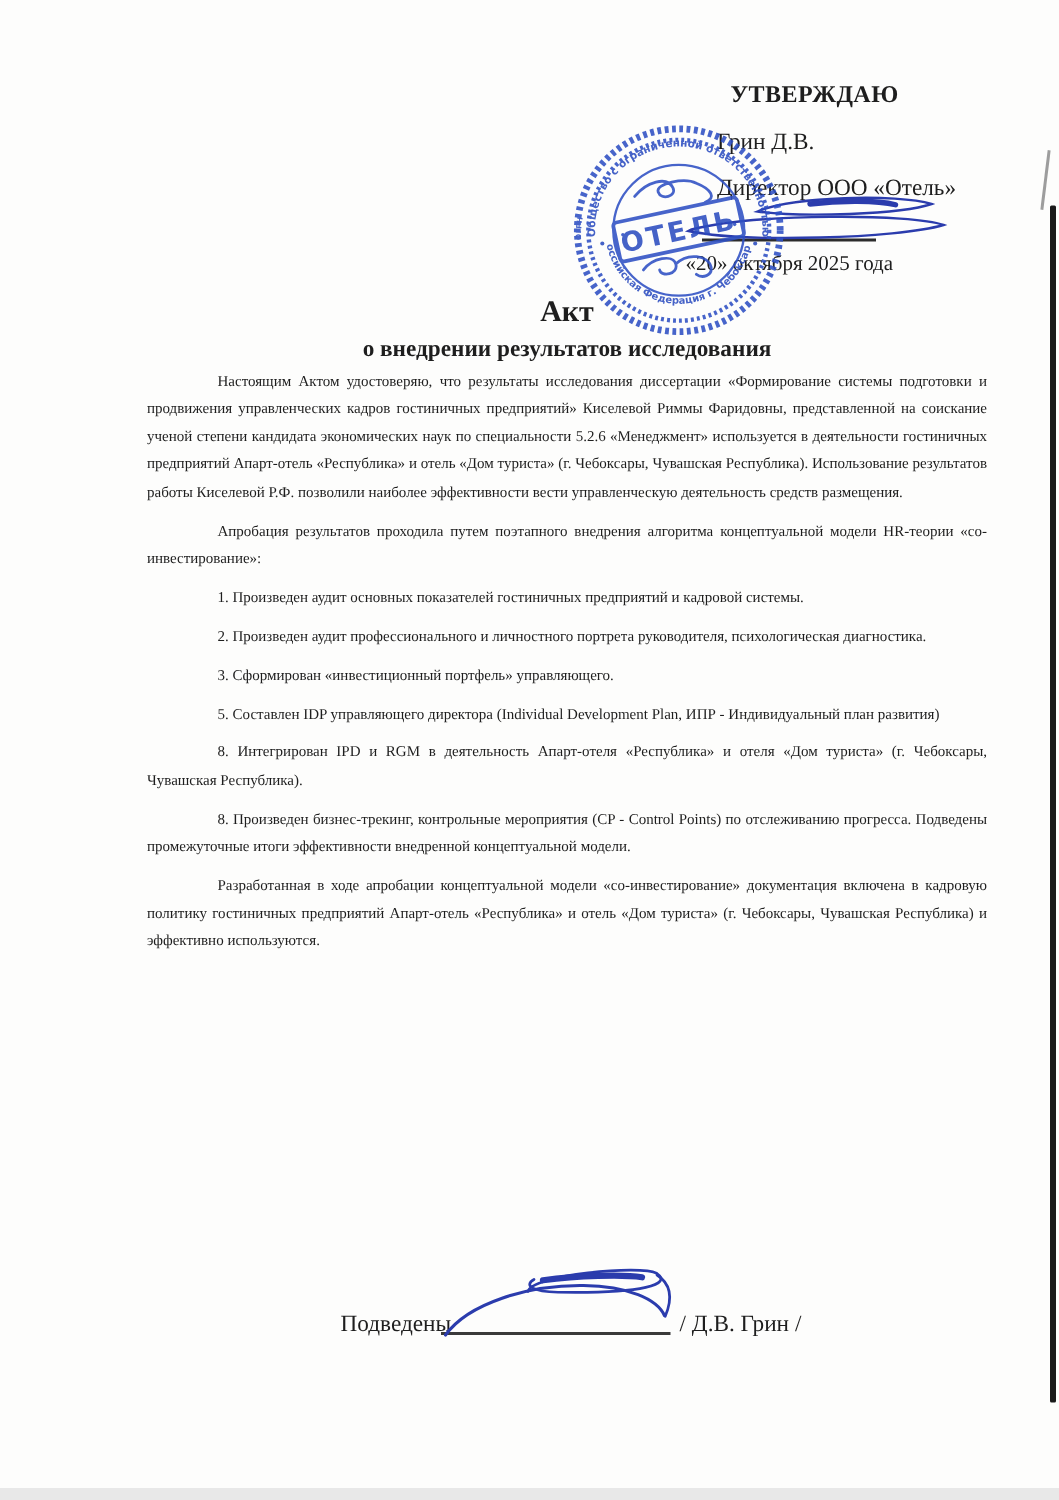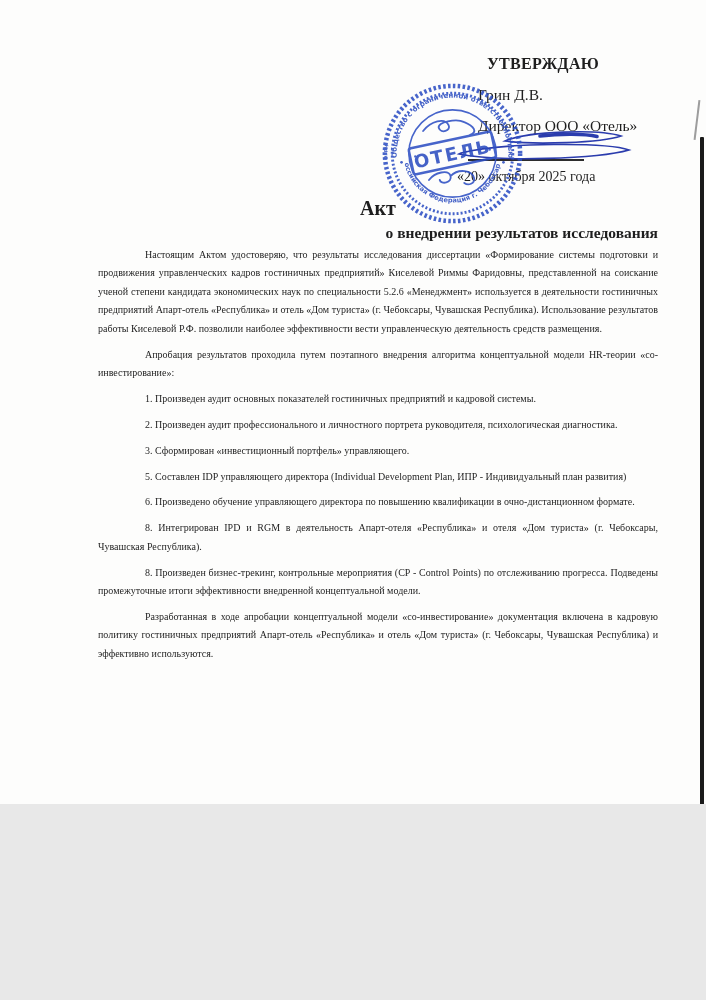--- a/index.html
+++ b/index.html
@@ -1,31 +1,31 @@
 <!DOCTYPE html>
 <html><head>
 <meta charset="utf-8">
 <style>
   html,body{margin:0;padding:0;background:#e8e8e8;}
   .page{
-    position:relative; width:706px; height:804px; margin:0 auto;
+    position:relative; width:706px; height:992px; margin:0 auto;
     background:#fdfdfc; overflow:hidden;
     font-family:"Liberation Serif","DejaVu Serif",serif;
     color:#1e1e1e;
   }
   
   .approval{position:absolute; left:478px; top:55px; width:215px; font-size:15.5px; line-height:1.1;}
   .approval .heading{font-weight:bold; font-size:16px; padding-left:9px; letter-spacing:.3px;}
   .approval .name{position:absolute; left:0; top:31px; white-space:nowrap;}
   .approval .title{position:absolute; left:0; top:62px; white-space:nowrap;text-align:right;}
   .approval-underline{position:absolute; left:468px; top:159px; width:116px; height:2px; background:#2c2c2c;}
   .approval-date{position:absolute; left:457px; top:169px; font-size:14px; white-space:nowrap;}
   
   .doc-title{position:absolute; left:98px; top:197px; width:560px; text-align:center; font-weight:bold; font-size:20px;}
-  .doc-subtitle{position:absolute; left:98px; top:224px; width:560px; text-align:right; font-weight:bold; font-size:15.5px;}
+  .doc-subtitle{position:absolute; left:98px; top:224px; width:560px; text-align:center; font-weight:bold; font-size:15.5px;}
   
   .body-text{position:absolute; left:98px; top:246px; width:560px; font-size:10px; line-height:18.4px; text-align:justify;}
   .body-text p{margin:0 0 7.5px 0; text-indent:47px;}
   
   .sign-row{position:absolute; left:0; top:874px; width:706px; font-size:15.5px;}
   .sign-role{position:absolute; left:227px; top:0; white-space:nowrap;}
   .sign-line{position:absolute; left:294px; top:14px; width:153px; height:1.8px; background:#3a3a3a;}
   .sign-name{position:absolute; left:453px; top:0; white-space:nowrap;}
   
   .ink-overlay{position:absolute; left:0; top:0; width:706px; height:1000px; pointer-events:none;}
@@ -57,21 +57,20 @@
 
         <p>1. Произведен аудит основных показателей гостиничных предприятий и кадровой системы.</p>
 
         <p>2. Произведен аудит профессионального и личностного портрета руководителя, психологическая диагностика.</p>
 
         <p>3. Сформирован «инвестиционный портфель» управляющего.</p>
 
 
         <p>5. Составлен IDP управляющего директора (Individual Development Plan, ИПР - Индивидуальный план развития)</p>
 
-        <p>6. Произведено обучение управляющего директора по повышению квалификации в очно-дистанционном формате.</p>
 
         <p>8. Интегрирован IPD и RGM в деятельность Апарт-отеля «Республика» и отеля «Дом туриста» (г. Чебоксары, Чувашская Республика).</p>
 
         <p>8. Произведен бизнес-трекинг, контрольные мероприятия (CP - Control Points) по отслеживанию прогресса. Подведены промежуточные итоги эффективности внедренной концептуальной модели.</p>
       </div>
     <p>Разработанная в ходе апробации концептуальной модели «со-инвестирование» документация включена в кадровую политику гостиничных предприятий Апарт-отель «Республика» и отель «Дом туриста» (г. Чебоксары, Чувашская Республика) и эффективно используются.</p>
   </div>
 
   <div class="sign-row">
     <span class="sign-role">Подведены</span>

